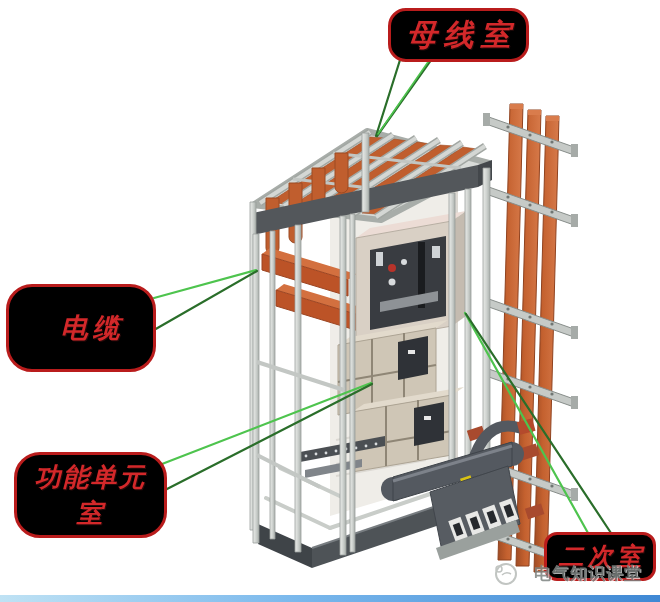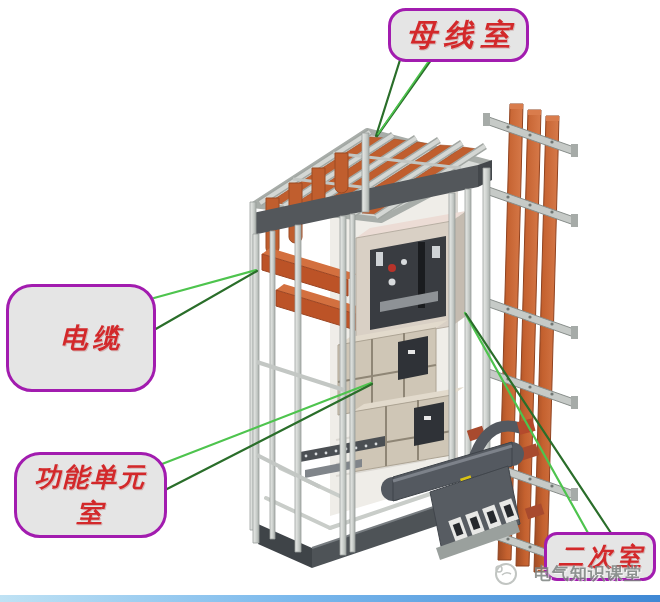--- a/index.html
+++ b/index.html
@@ -1,25 +1,25 @@
 <!DOCTYPE html>
 <html><head>
 <meta charset="utf-8">
 <style>
   html,body{margin:0;padding:0;background:#fff;}
   #stage{position:relative;width:660px;height:602px;background:#fff;overflow:hidden;
          font-family:"Liberation Sans","DejaVu Sans",sans-serif;}
   #scene{position:absolute;left:0;top:0;z-index:1;}
-  .bubble{position:absolute;background:#e5e5e5;border:3px solid #a21caf;color:#d3282a;
+  .bubble{position:absolute;background:#000000;border:3px solid #b91c1c;color:#d3282a;
           display:flex;flex-direction:column;align-items:center;justify-content:center;
           font-weight:bold;font-style:italic;text-align:center;
           text-shadow:1px 1px 0 rgba(160,40,40,.25);z-index:3;box-sizing:border-box;}
   #b-busbar{left:388px;top:8px;width:141px;height:54px;border-radius:18px;
             font-size:30px;letter-spacing:7px;padding-left:7px;}
-  #b-cable{left:6px;top:284px;width:150px;height:108px;border-radius:26px;
+  #b-cable{left:6px;top:284px;width:150px;height:88px;border-radius:26px;
            font-size:27px;line-height:38px;letter-spacing:5px;padding-left:23px;}
   #b-functional{left:14px;top:452px;width:153px;height:86px;border-radius:26px;
                 font-size:26px;line-height:36px;letter-spacing:2px;}
   #b-secondary{left:544px;top:532px;width:112px;height:49px;border-radius:13px;
                font-size:25px;letter-spacing:4px;padding-left:4px;}
   #watermark{position:absolute;left:492px;top:560px;display:flex;align-items:center;
              gap:16px;z-index:4;opacity:.85;}
   #watermark .wm-text{color:#7d8381;font-size:17px;font-weight:bold;letter-spacing:1px;
                       text-shadow:1px 1px 0 rgba(255,255,255,.8);}
   #footer-bar{position:absolute;left:0;bottom:0;width:660px;height:7px;z-index:2;

